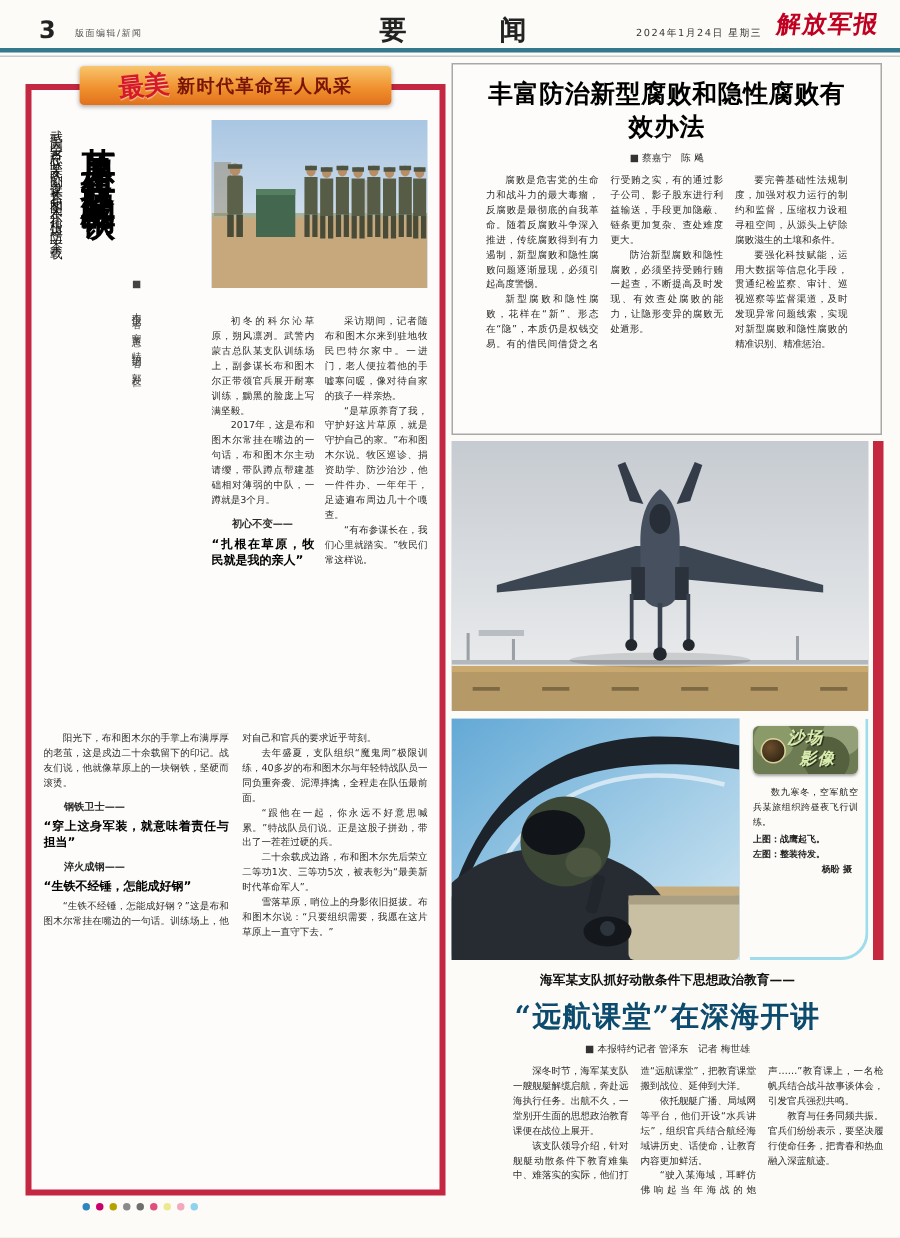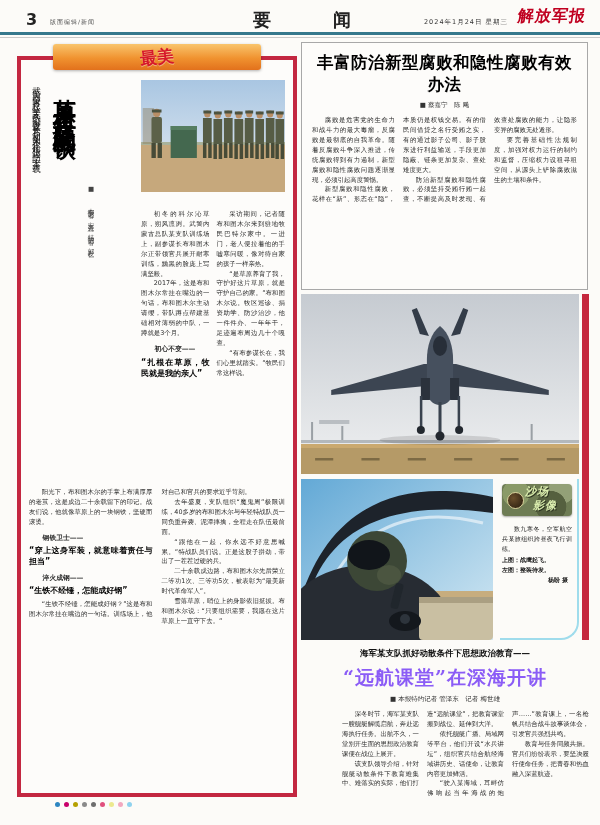--- a/index.html
+++ b/index.html
@@ -34,21 +34,21 @@
   .photo-a{height:112px;flex:none;position:relative;overflow:hidden;background:#bcd3e8;}
   .photo-a svg{display:block;width:100%;height:100%;}
   .news-text{font-size:6.4px;line-height:1.55;text-align:justify;color:#2b2b2b;}
   .colgroup-a{flex:1;column-count:2;column-gap:7px;overflow:hidden;}
   .colgroup-b{margin-top:6px;height:294px;column-count:2;column-gap:9px;overflow:hidden;}
   .news-text p{margin:0;text-indent:2em;}
   .lede{font-weight:700;font-size:6.8px;margin-top:5px;text-indent:2em;break-after:avoid;}
   .subq{font-weight:800;font-size:8px;line-height:1.4;margin:2px 0 4px;text-indent:0;break-inside:avoid;color:#000;}
   
   .forum-box{position:absolute;left:301px;top:42px;width:287px;height:248px;box-sizing:border-box;
-             border:1px solid #a8a8a8;background:#fdfcfa;padding:9px 10px 6px;}
+             border:1px solid #a8a8a8;background:#fdfcfa;padding:9px 22px 6px;}
   .forum-title{font-size:16.5px;font-weight:800;text-align:center;color:#000;letter-spacing:.5px;}
   .forum-byline{text-align:center;font-size:6.5px;color:#333;margin:5px 0 6px;}
   .forum-body{column-count:3;column-gap:8px;height:180px;overflow:hidden;}
   .qjlt{break-inside:avoid;width:84px;margin:0 0 5px;background:linear-gradient(160deg,#e8392f,#a50f14);
         border:1px solid #8c0d10;border-radius:2px;text-align:center;padding-top:3px;}
   .qjlt-title{font-size:13.5px;font-weight:800;color:#ffd23f;letter-spacing:1px;
               font-family:"DejaVu Serif",serif;text-shadow:1px 1px 1px #5d0406;}
   .qjlt-star{color:#ffd23f;font-size:6px;position:relative;top:-12px;left:-36px;}
   .qjlt-sub{margin-top:1px;background:linear-gradient(90deg,#f2d3c3,#ffffff,#f2d3c3);
             color:#b3261e;font-size:5.5px;letter-spacing:1.5px;padding:1.5px 0;}
@@ -73,21 +73,21 @@
              font-style:italic;color:#d9ecad;text-shadow:1px 1px 0 #2c3320;letter-spacing:1px;}
   .caption{font-size:6px;line-height:1.7;text-align:justify;color:#222;}
   .caption p{margin:0;}
   .cap-indent{text-indent:2em;}
   .cap-bold{font-weight:700;}
   .cap-credit{text-align:right;font-weight:700;padding-right:4px;}
   
   .navy{position:absolute;left:301px;top:648px;width:288px;}
   .navy-kicker{text-align:center;font-size:8.5px;font-weight:700;color:#111;}
   .navy-title{text-align:center;font-family:"DejaVu Serif",serif;font-size:19px;font-weight:800;
-              color:#8b5cf6;margin:5px 0 4px;letter-spacing:1px;}
+              color:#0c4a6e;margin:5px 0 4px;letter-spacing:1px;}
   .navy-byline{text-align:center;font-size:6.5px;color:#333;margin-bottom:6px;}
   .navy-body{column-count:3;column-gap:8px;height:104px;overflow:hidden;margin-left:41px;}
   
   .dots{position:absolute;left:55px;top:802px;display:flex;gap:4px;}
   .dot{width:5px;height:5px;border-radius:50%;}
 </style>
 </head>
 <body>
 
 <div id="page">
@@ -98,20 +98,21 @@
     <span class="section">要　闻</span>
     <span class="dateline">2024年1月24日 星期三</span>
     <span class="masthead">解放军报</span>
   </div>
   <div class="rule-teal"></div>
   <div class="rule-thin"></div>
 
   <div class="left-box">
     <div class="banner">
       <span class="banner-script">最美</span>
+      <span class="banner-text">新时代革命军人风采</span>
     </div>
 
     <div class="top-flex">
       <div class="headline-v">
         <div class="kicker-v">武警内蒙古总队某支队副参谋长布和图木尔扎根边防二十余载</div>
         <div class="title-v">草原上有块『坚硬的钢铁』</div>
         <div class="byline-v">■　本报记者　安普忠　特约记者　郭发仁</div>
       </div>
 
       <div class="right-flow">
@@ -223,20 +224,21 @@
   </div>
 
   <div class="forum-box">
     <div class="forum-title">丰富防治新型腐败和隐性腐败有效办法</div>
     <div class="forum-byline">■ 蔡嘉宁　陈 飚</div>
     <div class="forum-body news-text">
       <p>腐败是危害党的生命力和战斗力的最大毒瘤，反腐败是最彻底的自我革命。随着反腐败斗争深入推进，传统腐败得到有力遏制，新型腐败和隐性腐败问题逐渐显现，必须引起高度警惕。</p>
       <p>新型腐败和隐性腐败，花样在“新”、形态在“隐”，本质仍是权钱交易。有的借民间借贷之名行受贿之实，有的通过影子公司、影子股东进行利益输送，手段更加隐蔽、链条更加复杂、查处难度更大。</p>
       <p>防治新型腐败和隐性腐败，必须坚持受贿行贿一起查，不断提高及时发现、有效查处腐败的能力，让隐形变异的腐败无处遁形。</p>
       <p>要完善基础性法规制度，加强对权力运行的制约和监督，压缩权力设租寻租空间，从源头上铲除腐败滋生的土壤和条件。</p>
+      <p>要强化科技赋能，运用大数据等信息化手段，贯通纪检监察、审计、巡视巡察等监督渠道，及时发现异常问题线索，实现对新型腐败和隐性腐败的精准识别、精准惩治。</p>
     </div>
   </div>
 
   <div class="media-wrap">
     <div class="red-band"></div>
 
     <div class="photo-jet">
       <svg viewBox="0 0 276 180" preserveAspectRatio="none">
         <defs>
           <linearGradient id="skyJ" x1="0" y1="0" x2="0" y2="1">

